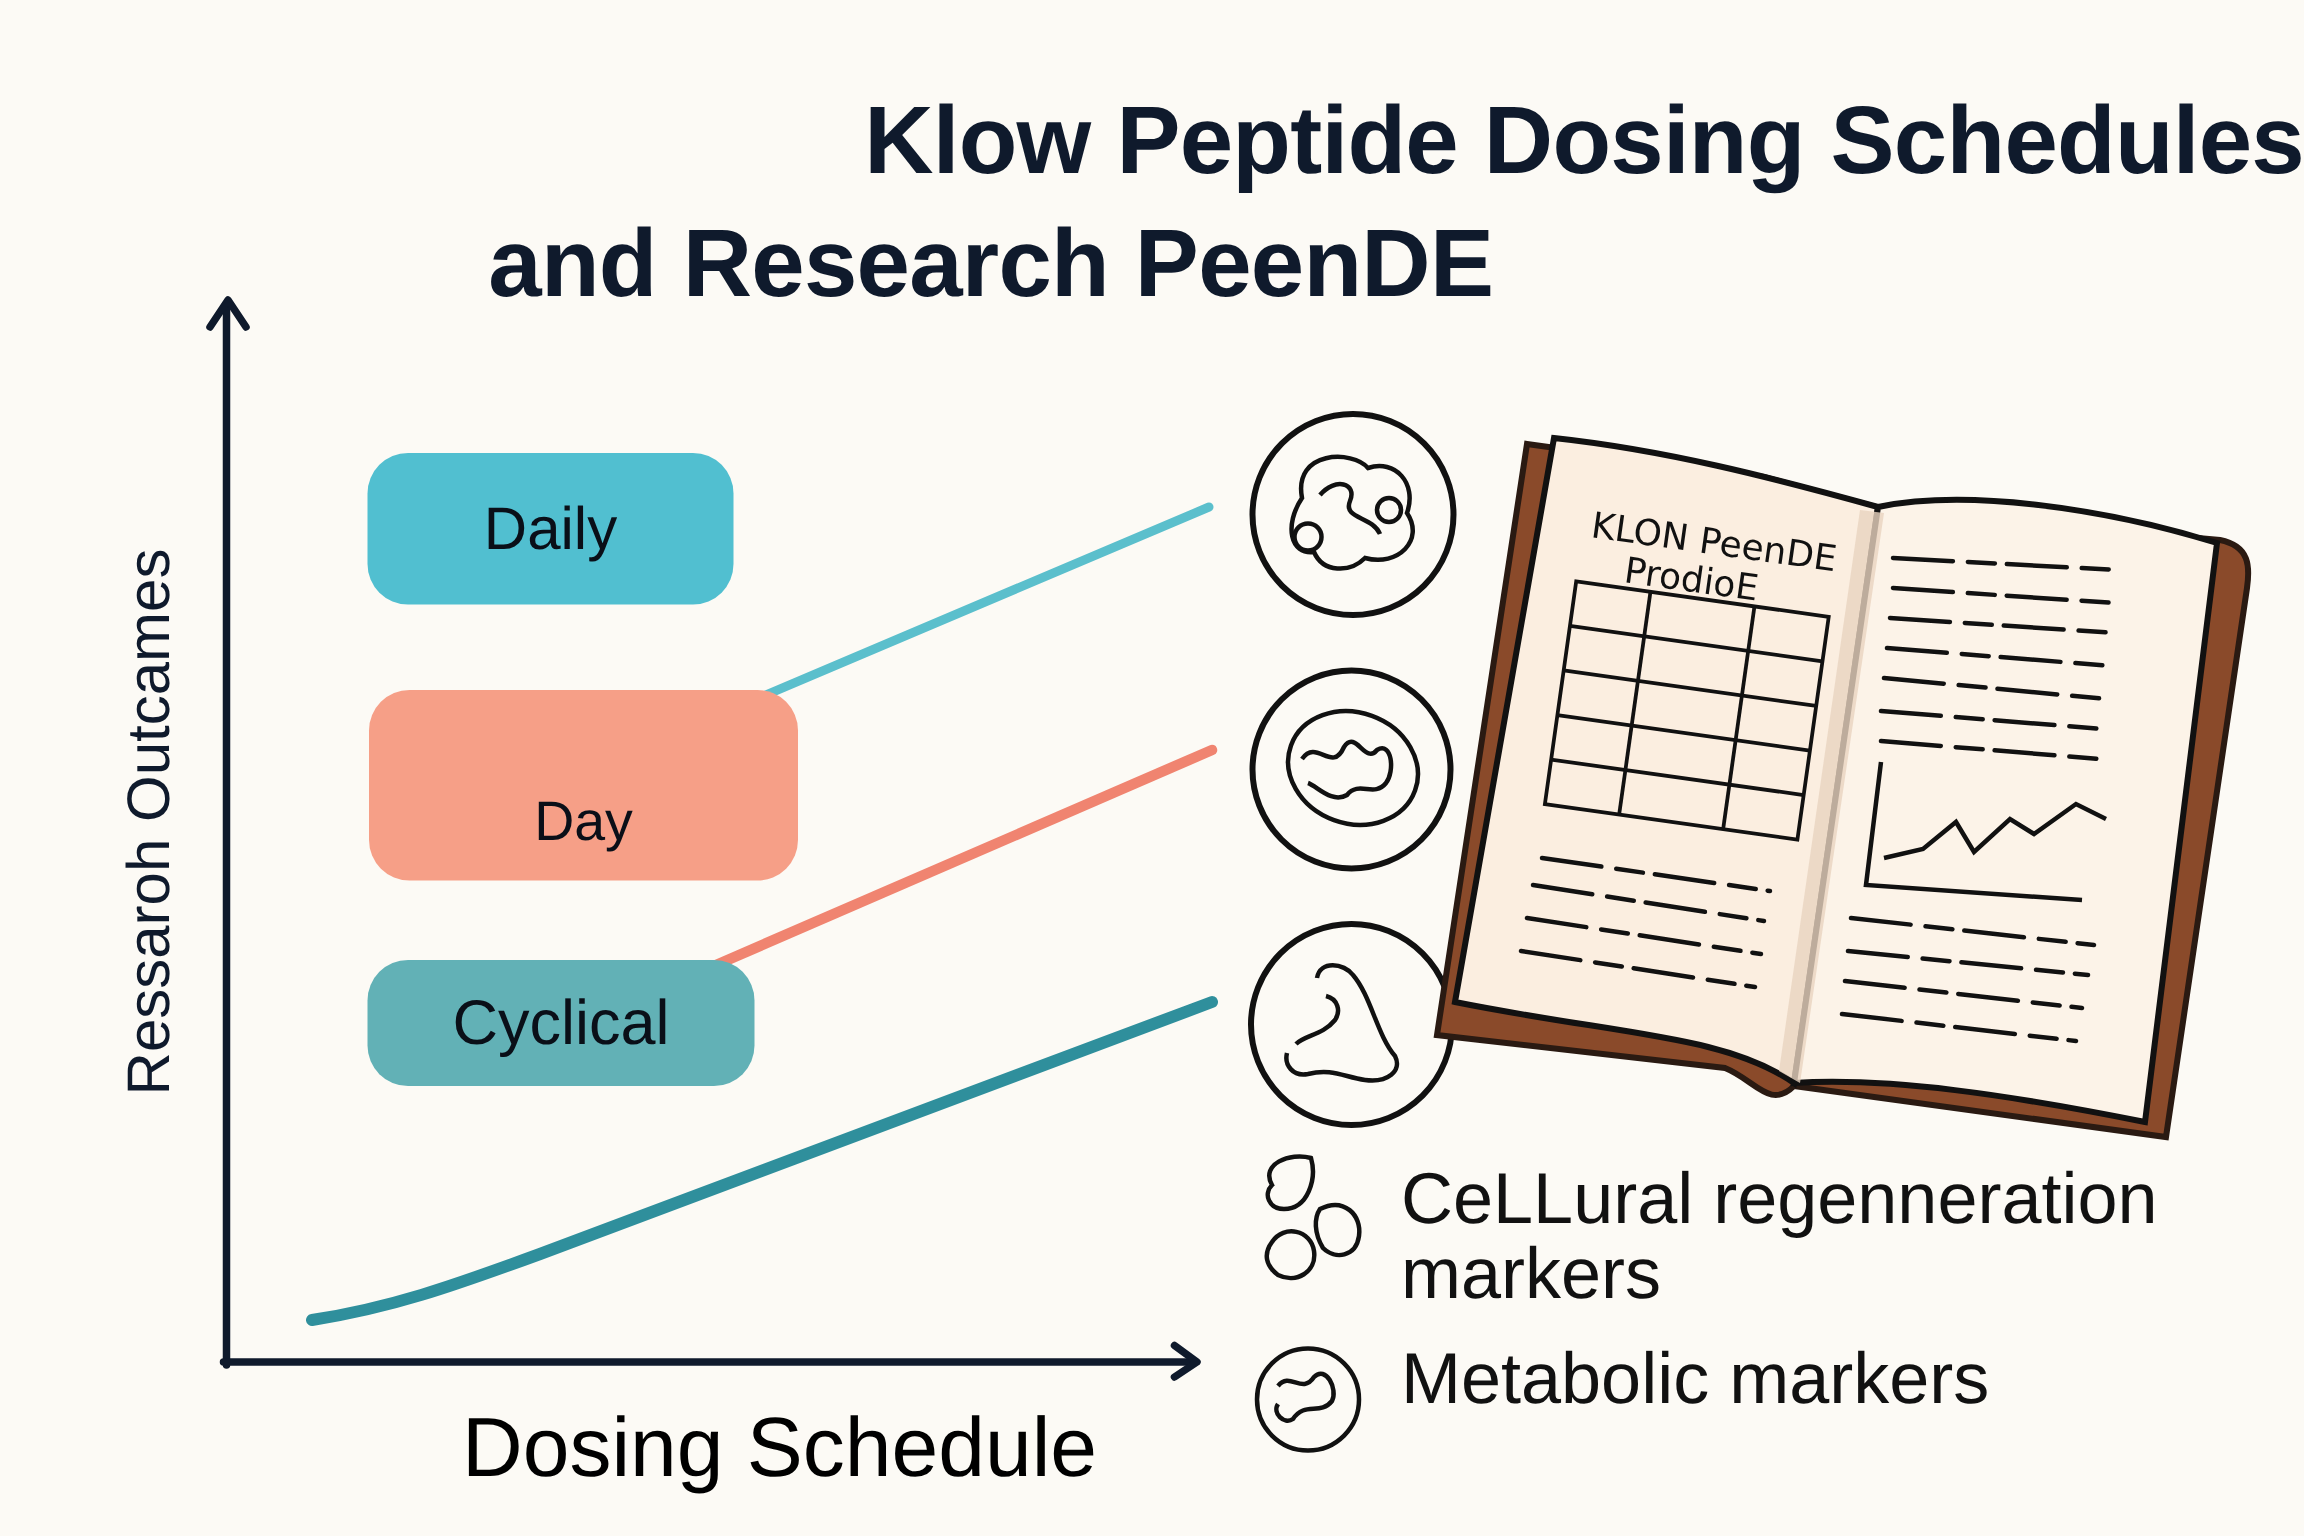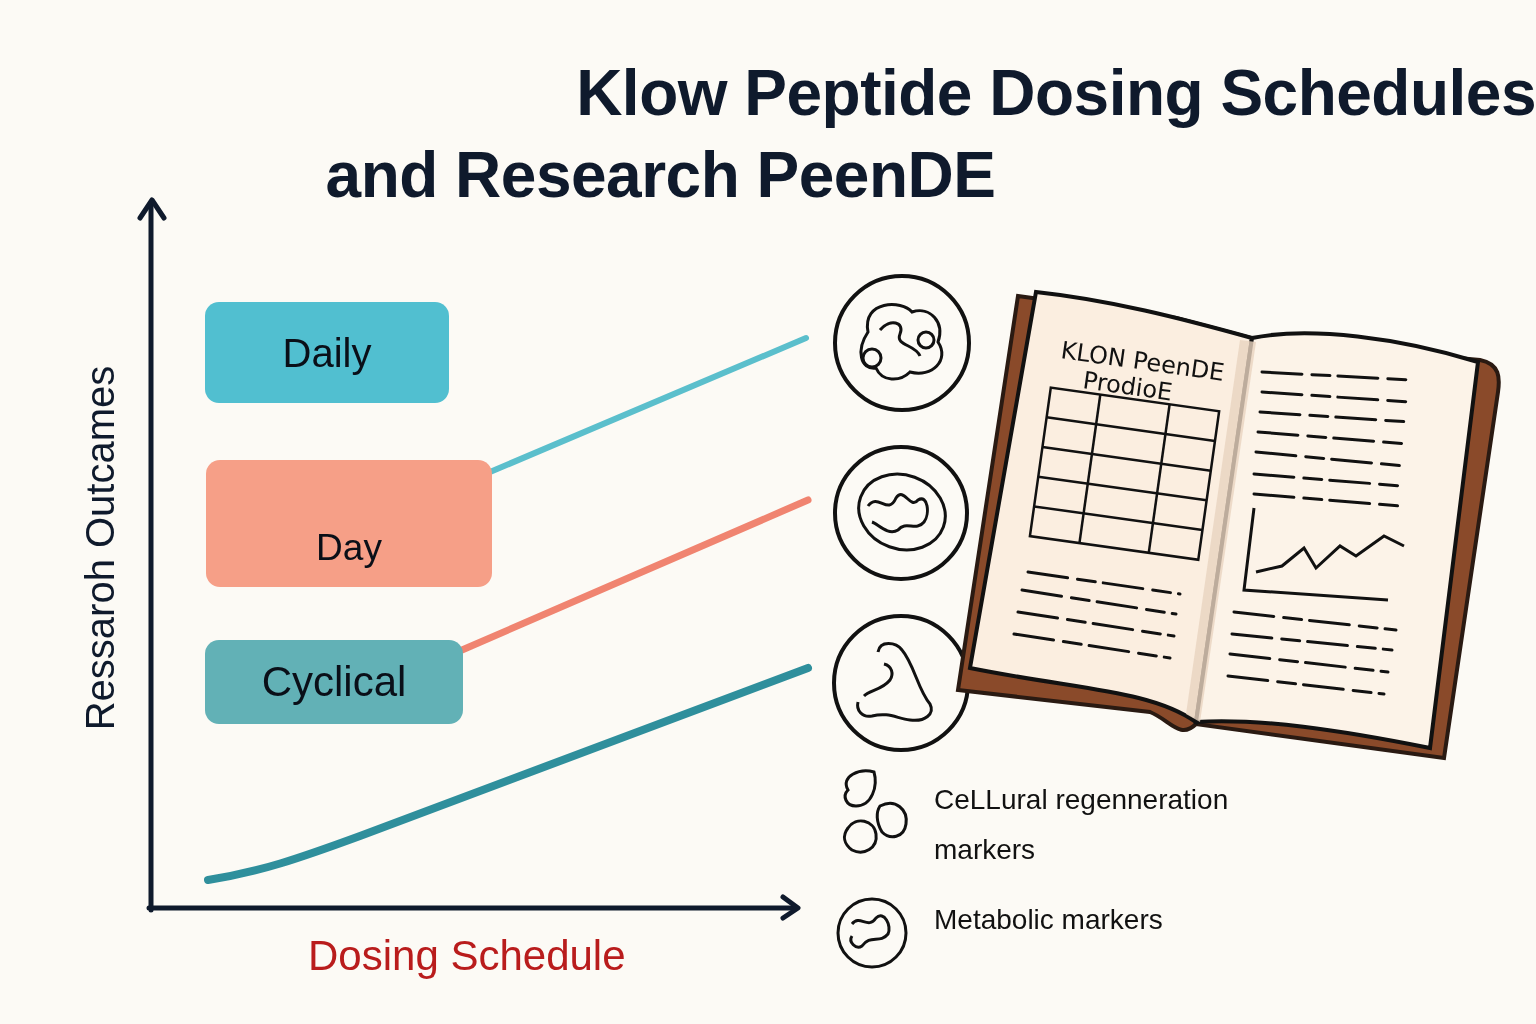--- a/index.html
+++ b/index.html
@@ -20,33 +20,33 @@
 
   svg.canvas { position: absolute; left: 0; top: 0; }
 
   .y-label {
     position: absolute; left: 100px; top: 548px;
     transform: translate(-50%, -50%) rotate(-90deg);
     font-size: 40px; white-space: nowrap; color: #0f1a2c;
   }
   .x-label {
     position: absolute; left: 308px; top: 932px;
-    font-size: 42px; color: #b91c1c;
+    font-size: 56px; color: #000000;
   }
   .box {
-    position: absolute; border-radius: 14px;
+    position: absolute; border-radius: 27px;
     display: flex; align-items: center; justify-content: center;
-    text-align: center; color: #0a0f18; font-size: 40px; line-height: 48px;
+    text-align: center; color: #0a0f18; font-size: 40px; line-height: 48px; margin-left: 40px;
   }
   .box.daily { left: 205px; top: 302px; width: 244px; height: 101px; background: #51bfd0; }
   .box.eod { left: 206px; top: 460px; width: 286px; height: 127px; background: #f69f87; font-size: 37px; line-height: 48px; }
   .box.cyc { left: 205px; top: 640px; width: 258px; height: 84px; background: #62b1b6; font-size: 42px; align-items: center; }
 
   .legend { position: absolute; left: 832px; }
-  .legend .text { position: absolute; left: 102px; font-size: 28px; line-height: 50px; color: #111; white-space: nowrap; }
+  .legend .text { position: absolute; left: 102px; font-size: 48px; line-height: 50px; color: #111; white-space: nowrap; }
   .legend.l1 { top: 775px; }
   .legend.l2 { top: 895px; }
 </style>
 </head>
 <body>
 
 <div class="title">
   <span class="l1">Klow Peptide Dosing Schedules</span>
   <span class="l2">and Research PeenDE</span>
 </div>

